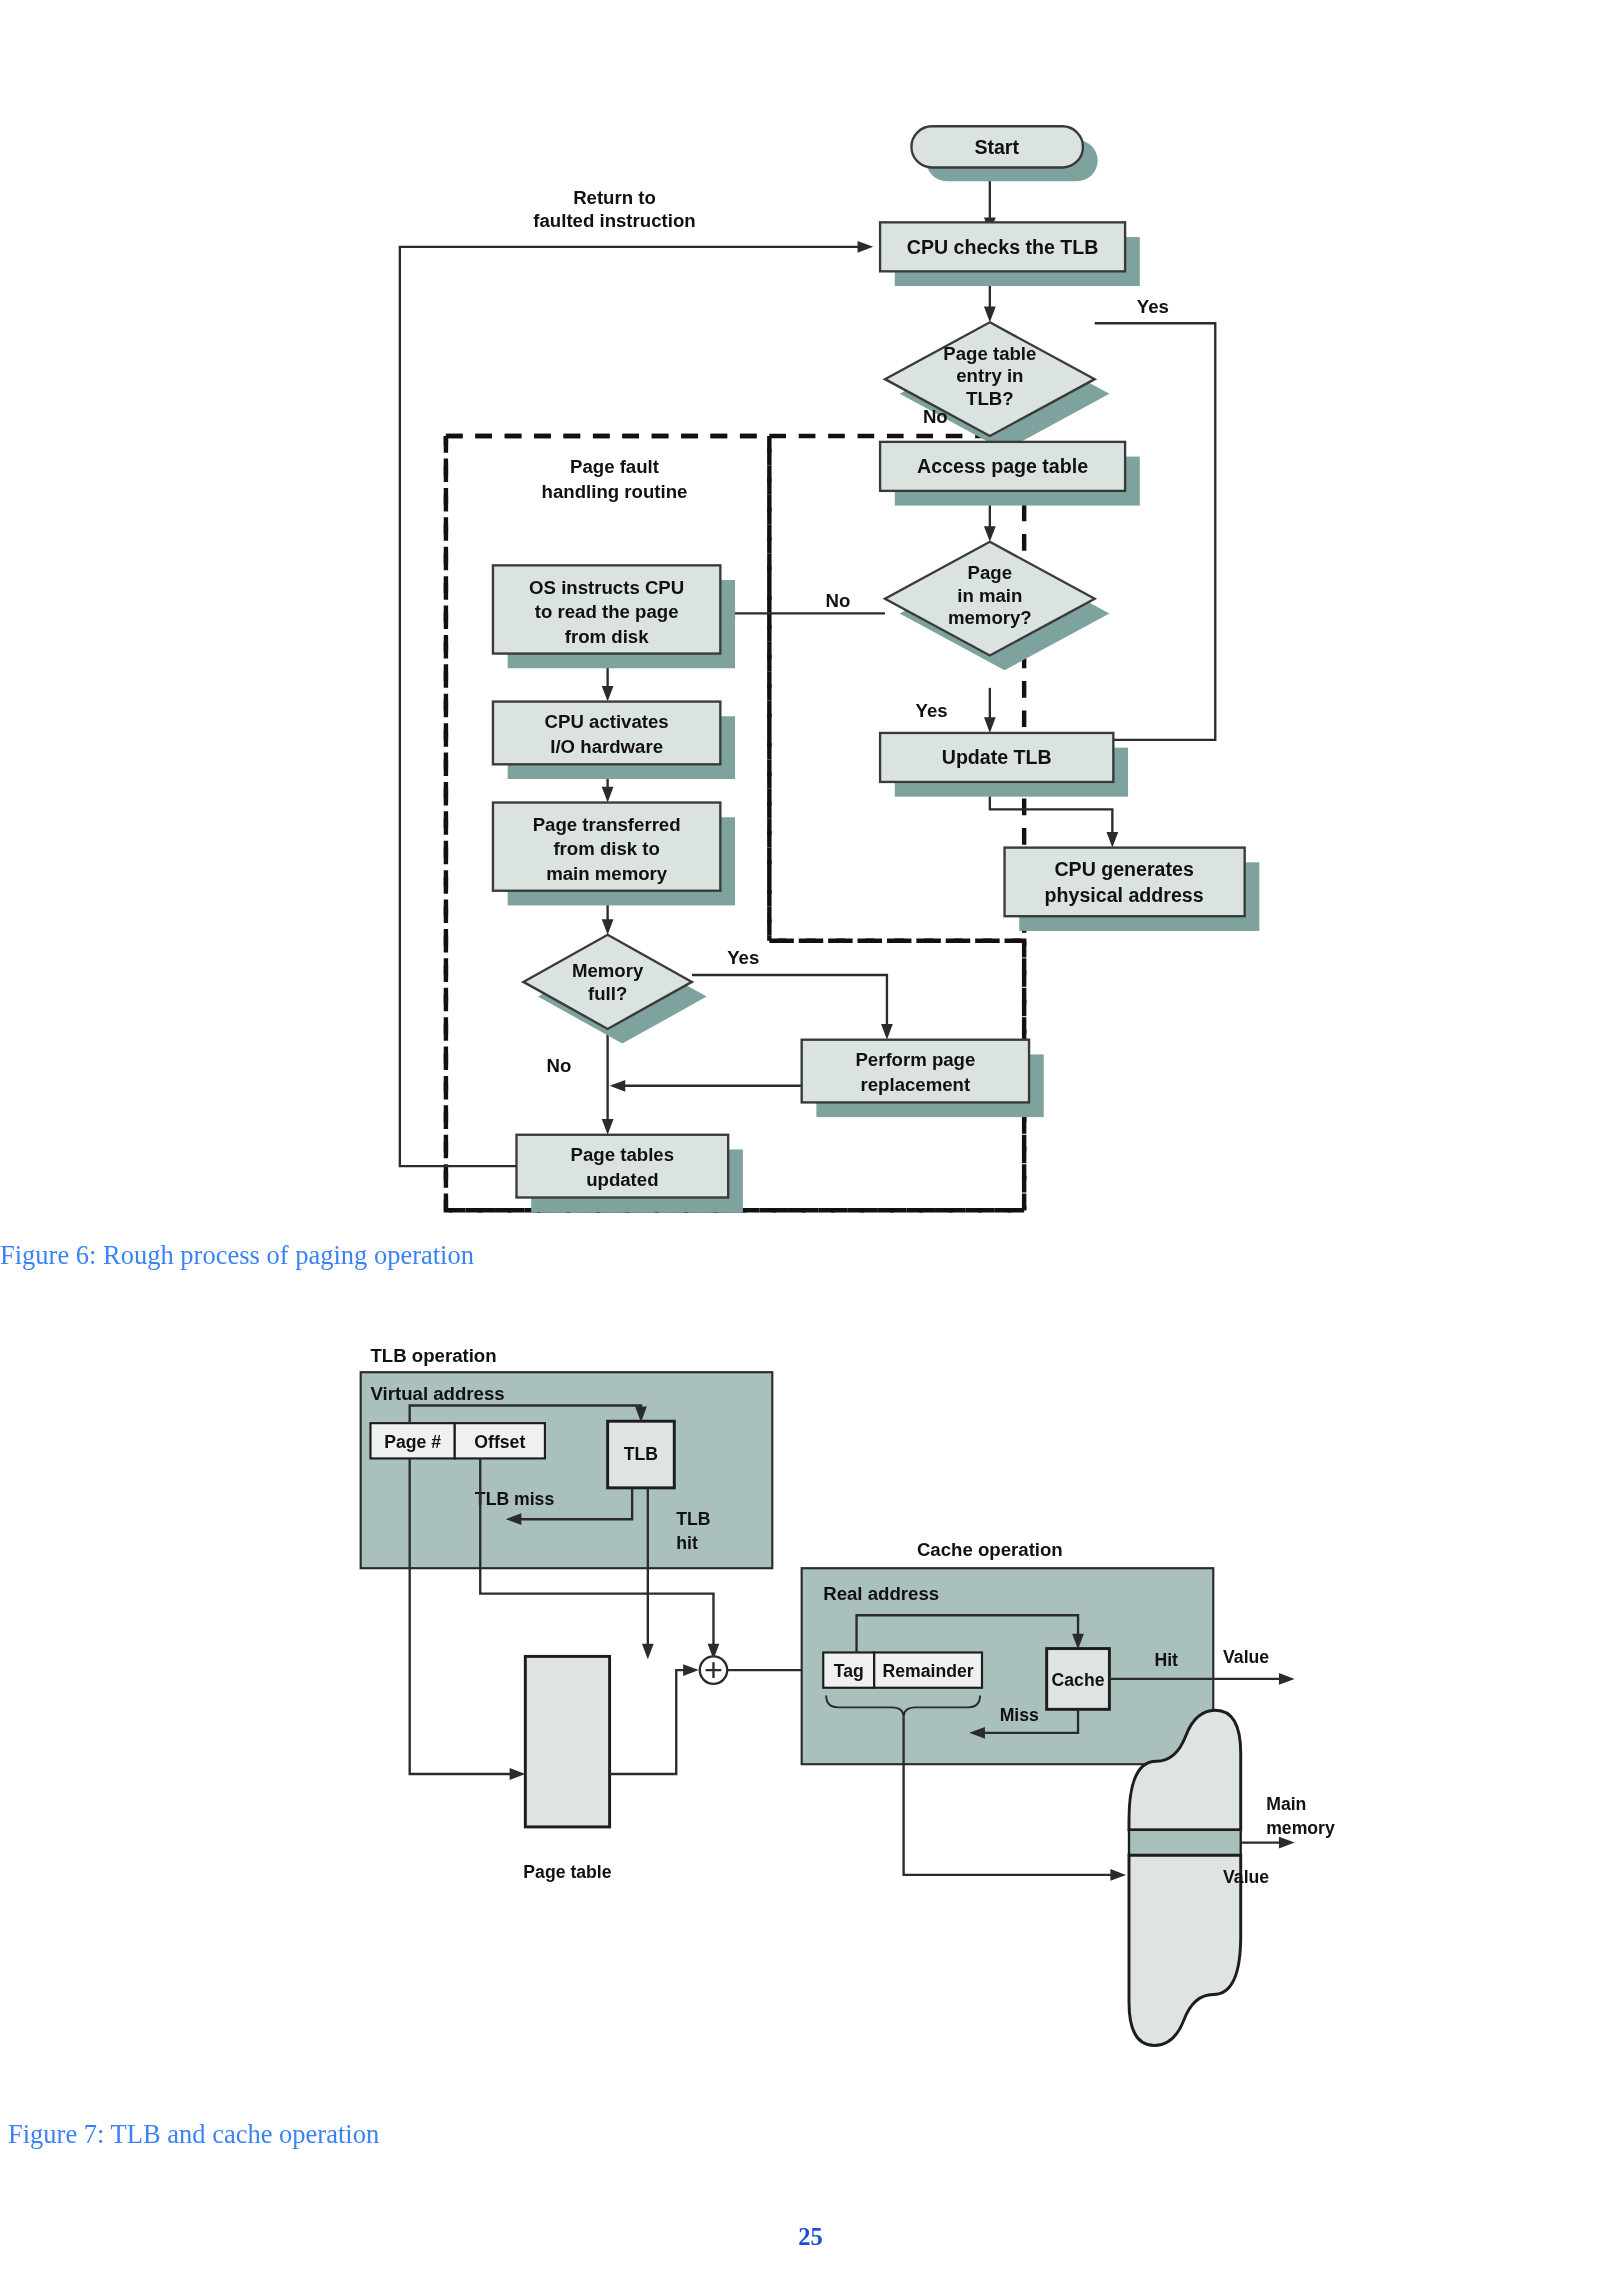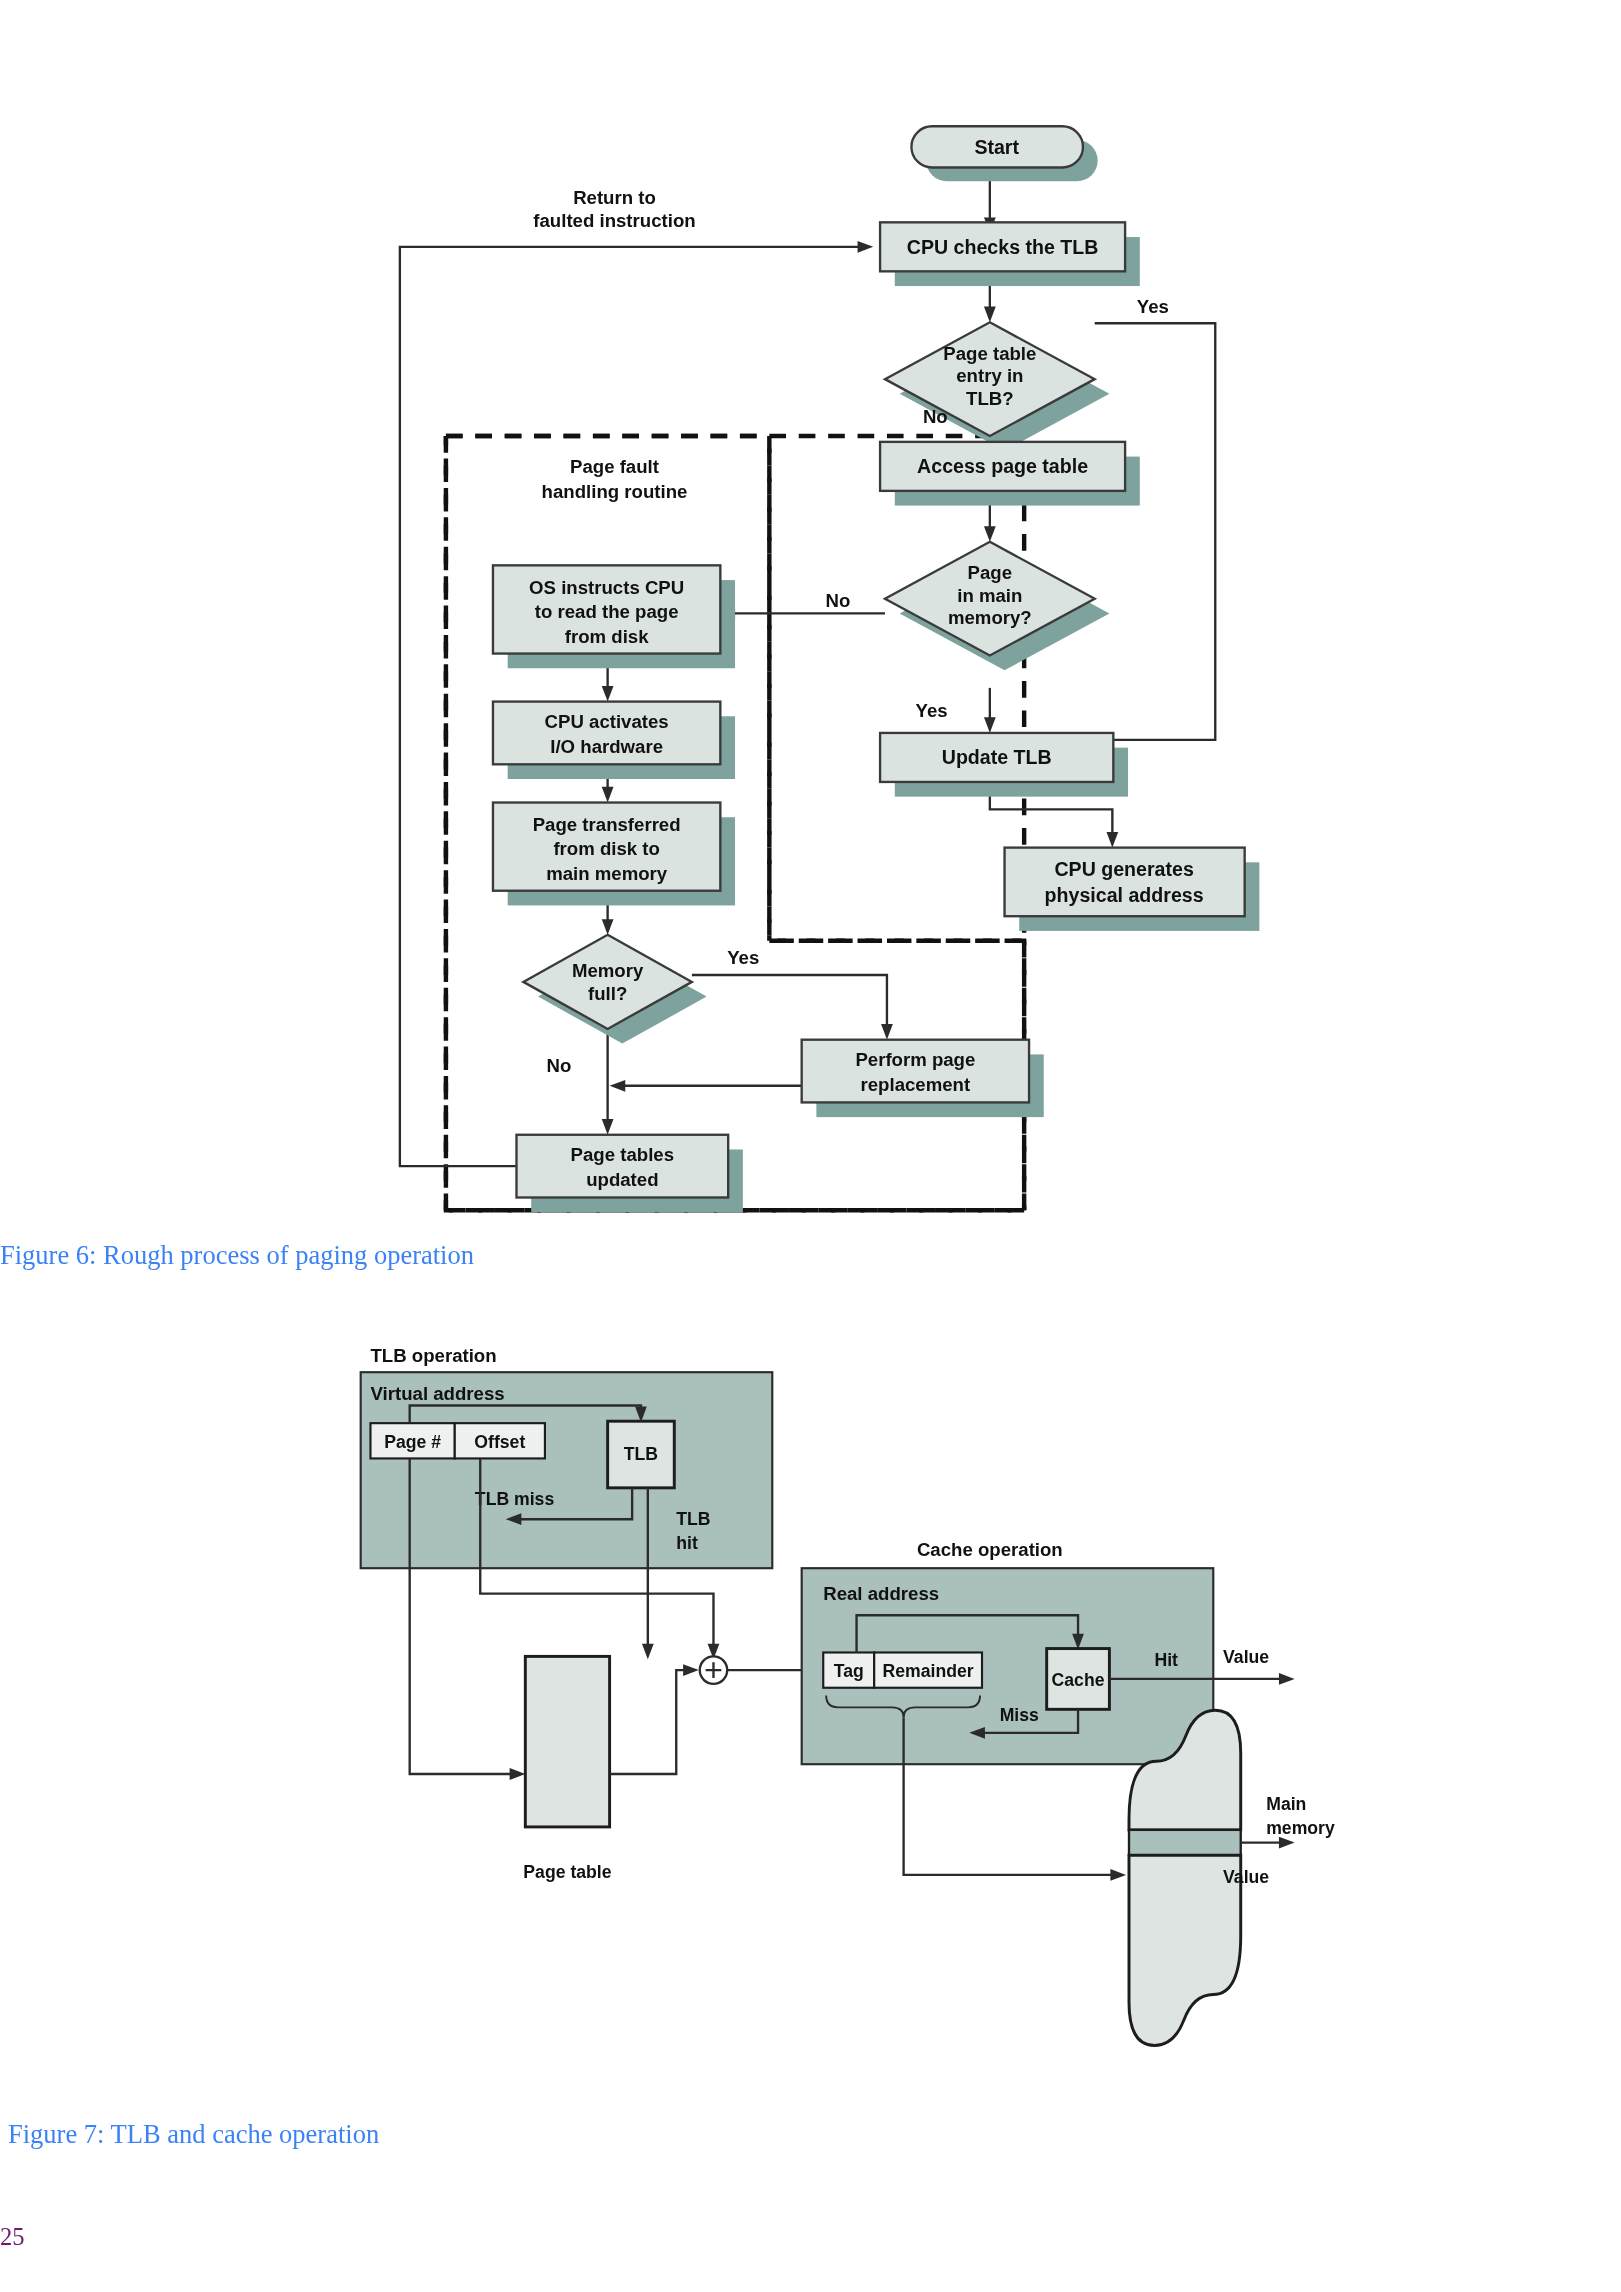--- a/index.html
+++ b/index.html
@@ -2,22 +2,22 @@
 <html><head>
 <meta charset="utf-8">
 <style>
   html,body{margin:0;padding:0;background:#ffffff;}
   body{width:1621px;height:2293px;position:relative;
        font-family:"Liberation Serif",serif;color:#1a1a1a;}
   .page{position:absolute;inset:0;background:#fff;}
   svg{display:block;}
   .fig-caption{position:absolute;width:100%;text-align:left;
        font-family:"Liberation Serif",serif;font-size:26.5px;color:#3b82f6;}
-  .page-num{position:absolute;width:100%;
-       font-family:"Liberation Serif",serif;font-size:24.5px;color:#701a75;}
+  .page-num{position:absolute;width:100%;text-align:center;
+       font-family:"Liberation Serif",serif;font-size:24.5px;color:#1d4ed8;font-weight:bold;}
   text{font-family:"Liberation Sans",sans-serif;font-weight:bold;fill:#111111;}
   .lbl{font-size:19px;}
   .lblsm{font-size:18px;}
   .box-text{font-size:20px;}
   .shadow{fill:#7ea39e;}
   .boxfill{fill:#dbe3e1;stroke:#3a3a3a;stroke-width:2.4;}
   .panel{fill:#a9c0bc;stroke:#2b2b2b;stroke-width:2.2;}
   .unitbox{fill:#dde4e2;stroke:#1d1d1d;stroke-width:3;}
   .thinbox{fill:#eef1f0;stroke:#1d1d1d;stroke-width:2.2;}
   .ln{stroke:#2b2b2b;stroke-width:2.4;fill:none;}

